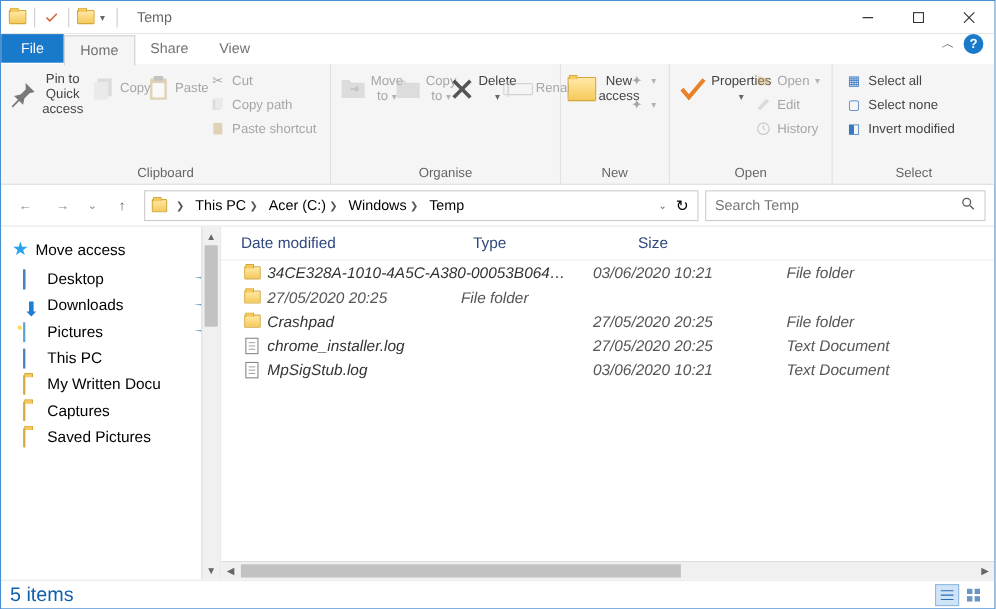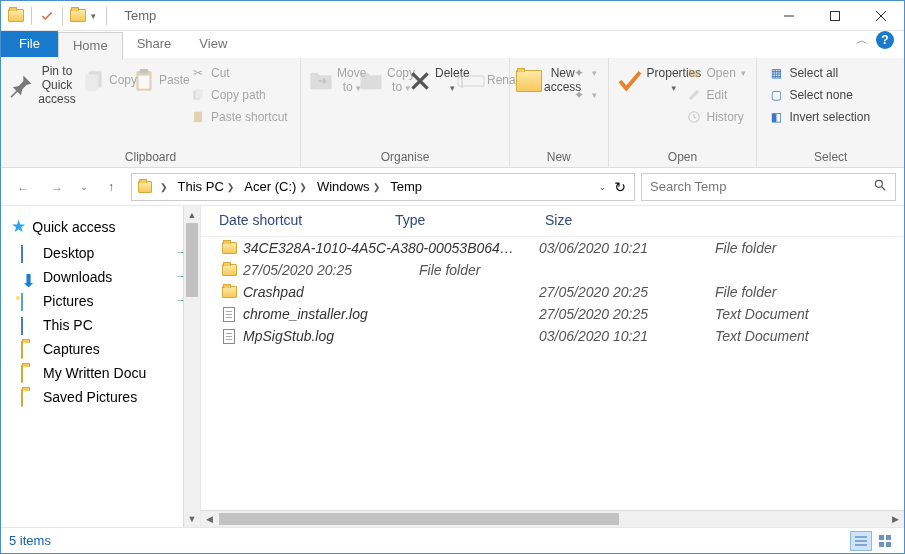--- a/index.html
+++ b/index.html
@@ -51,35 +51,35 @@
 .side-item.header { padding-left:10px; font-size:14px;}
 .star { color:#2aa3ef; font-size:17px;}
 .sqicon { width:16px; height:14px; display:inline-block;}
 .sidebar-scroll { position:absolute; right:0; top:0; bottom:0; width:17px; background:#f0f0f0; border-left:1px solid #ddd; display:flex; flex-direction:column;}
 .sidebar-scroll .arrow { height:17px; display:flex; align-items:center; justify-content:center; font-size:9px; color:#666;}
 .sidebar-scroll .thumb { background:#c2c2c2; margin:0 2px; height:74px; border-radius:1px;}
 .main { flex:1; overflow:hidden; display:flex; flex-direction:column;}
 .columns { display:flex; border-bottom:1px solid #eee; padding:6px 4px 8px 18px; color:#30487e; font-size:14px;}
 .col-name { width:320px;}
 .col-date { width:176px;}
-.col-type { width:150px;}
+.col-type { width:150px;margin-left:35px;}
 .col-size { flex:1;}
 .sort-up { font-size:9px; color:#555; display:inline-block; margin-left:94px;}
 .rows { flex:1; overflow:hidden;font-style:italic;}
 .row { display:flex; align-items:center; padding:3px 4px 3px 18px; font-size:14px; color:#333;}
 .row .ic { width:20px; display:flex; align-items:center; justify-content:center; margin-right:4px;}
 .row .c-name { width:296px; overflow:hidden; white-space:nowrap; text-overflow:ellipsis;}
 .row .c-date { width:176px; color:#555;}
 .row .c-type { width:150px; color:#555;}
 .hscroll { height:17px; display:flex; align-items:center; background:#f0f0f0; border-top:1px solid #ddd; margin-left:0;}
 .hscroll .lbtn,.hscroll .rbtn { width:17px; text-align:center; font-size:9px; color:#666;}
 .hscroll .track { flex:1; margin:0 1px; position:relative; height:12px;}
 .hscroll .hthumb { position:absolute; left:0; width:60%; top:0; bottom:0; background:#c2c2c2;}
 
-.status { height:26px; border-top:1px solid #e6e6e6; display:flex; align-items:center; padding:0 8px; font-size:13px; color:#1060b0;}
+.status { height:26px; border-top:1px solid #e6e6e6; display:flex; align-items:center; padding:0 8px; font-size:18px; color:#1060b0;}
 .status .views { margin-left:auto; display:flex; gap:2px;}
 .viewbtn { width:22px; height:20px; border:1px solid transparent; display:flex; align-items:center; justify-content:center;}
 .viewbtn.active { background:#cfe4f7; border:1px solid #8fb8e0;}
 
 .svg { display:block;}
 .blue-down { color:#1f7dd4; font-size:18px;}
 .doc-sheet { width:14px; height:16px; border:1px solid #888; background:#fff; position:relative;}
 .doc-sheet::before { content:""; position:absolute; left:2px; right:2px; top:3px; height:1px; background:#aaa; box-shadow:0 3px 0 #aaa, 0 6px 0 #aaa;}
 .pic-thumb { width:16px; height:13px; border:1px solid #5aa0d8; background:linear-gradient(#cfe8fa,#a9d5f3); position:relative;}
 .pic-thumb::after{ content:""; position:absolute; right:2px; top:2px; width:4px;height:4px; background:#ffdd55; border-radius:50%;}
@@ -305,21 +305,21 @@
         <div class="smallbtn">
             <span class="sicon" style="color:#3a78c0">▦</span>
             <span>Select all</span>
           </div>
         <div class="smallbtn">
             <span class="sicon" style="color:#3a78c0">▢</span>
             <span>Select none</span>
           </div>
         <div class="smallbtn">
             <span class="sicon" style="color:#3a78c0">◧</span>
-            <span>Invert selection</span>
+            <span>Invert modified</span>
           </div>
       </div>
     </div>
     <div class="group-label">Select</div>
   </div>
 </div>
 
 <div class="navbar">
   <div class="navarrow">←</div>
   <div class="navarrow">→</div>
@@ -360,21 +360,21 @@
           <line x1="15" y1="15" x2="21" y2="21"></line>
         </svg>
     </span>
   </div>
 </div>
 
 <div class="body">
   <div class="sidebar">
     <div class="side-item header">
       <span class="star">★</span>
-      <span>Quick access</span>
+      <span>Move access</span>
     </div>
     <div id="side-items">
         <div class="side-item">
           <span class="sqicon"><span class="monitor" style="background:#2a8ad4"></span></span>
           <span>Desktop</span>
           <span class="pin">📌</span>
         </div>
         <div class="side-item">
           <span class="sqicon"><span class="blue-down">⬇</span></span>
           <span>Downloads</span>
@@ -384,41 +384,41 @@
           <span class="sqicon"><span class="pic-thumb"></span></span>
           <span>Pictures</span>
           <span class="pin">📌</span>
         </div>
         <div class="side-item">
           <span class="sqicon"><span class="monitor"></span></span>
           <span>This PC</span>
         </div>
         <div class="side-item">
           <span class="sqicon"><span class="folder-icon" style="width:14px;height:12px"></span></span>
+          <span>My Written Docu</span>
+        </div>
+        <div class="side-item">
+          <span class="sqicon"><span class="folder-icon" style="width:14px;height:12px"></span></span>
           <span>Captures</span>
-        </div>
-        <div class="side-item">
-          <span class="sqicon"><span class="folder-icon" style="width:14px;height:12px"></span></span>
-          <span>My Written Docu</span>
         </div>
         <div class="side-item">
           <span class="sqicon"><span class="folder-icon" style="width:14px;height:12px"></span></span>
           <span>Saved Pictures</span>
         </div>
       </div>
     <div class="sidebar-scroll">
       <div class="arrow">▲</div>
       <div class="thumb"></div>
       <div style="flex:1"></div>
       <div class="arrow">▼</div>
     </div>
   </div>
   <div class="main">
     <div class="columns">
-      <div class="col-date">Date shortcut</div>
+      <div class="col-date">Date modified</div>
       <div class="col-type">Type</div>
       <div class="col-size">Size</div>
     </div>
     <div class="rows" id="file-rows">
         <div class="row">
           <span class="ic">
             <span class="folder-icon" style="width:15px;height:12px"></span>
           </span>
           <span class="c-name">34CE328A-1010-4A5C-A380-00053B064…</span>
           <span class="c-date">03/06/2020 10:21</span>

